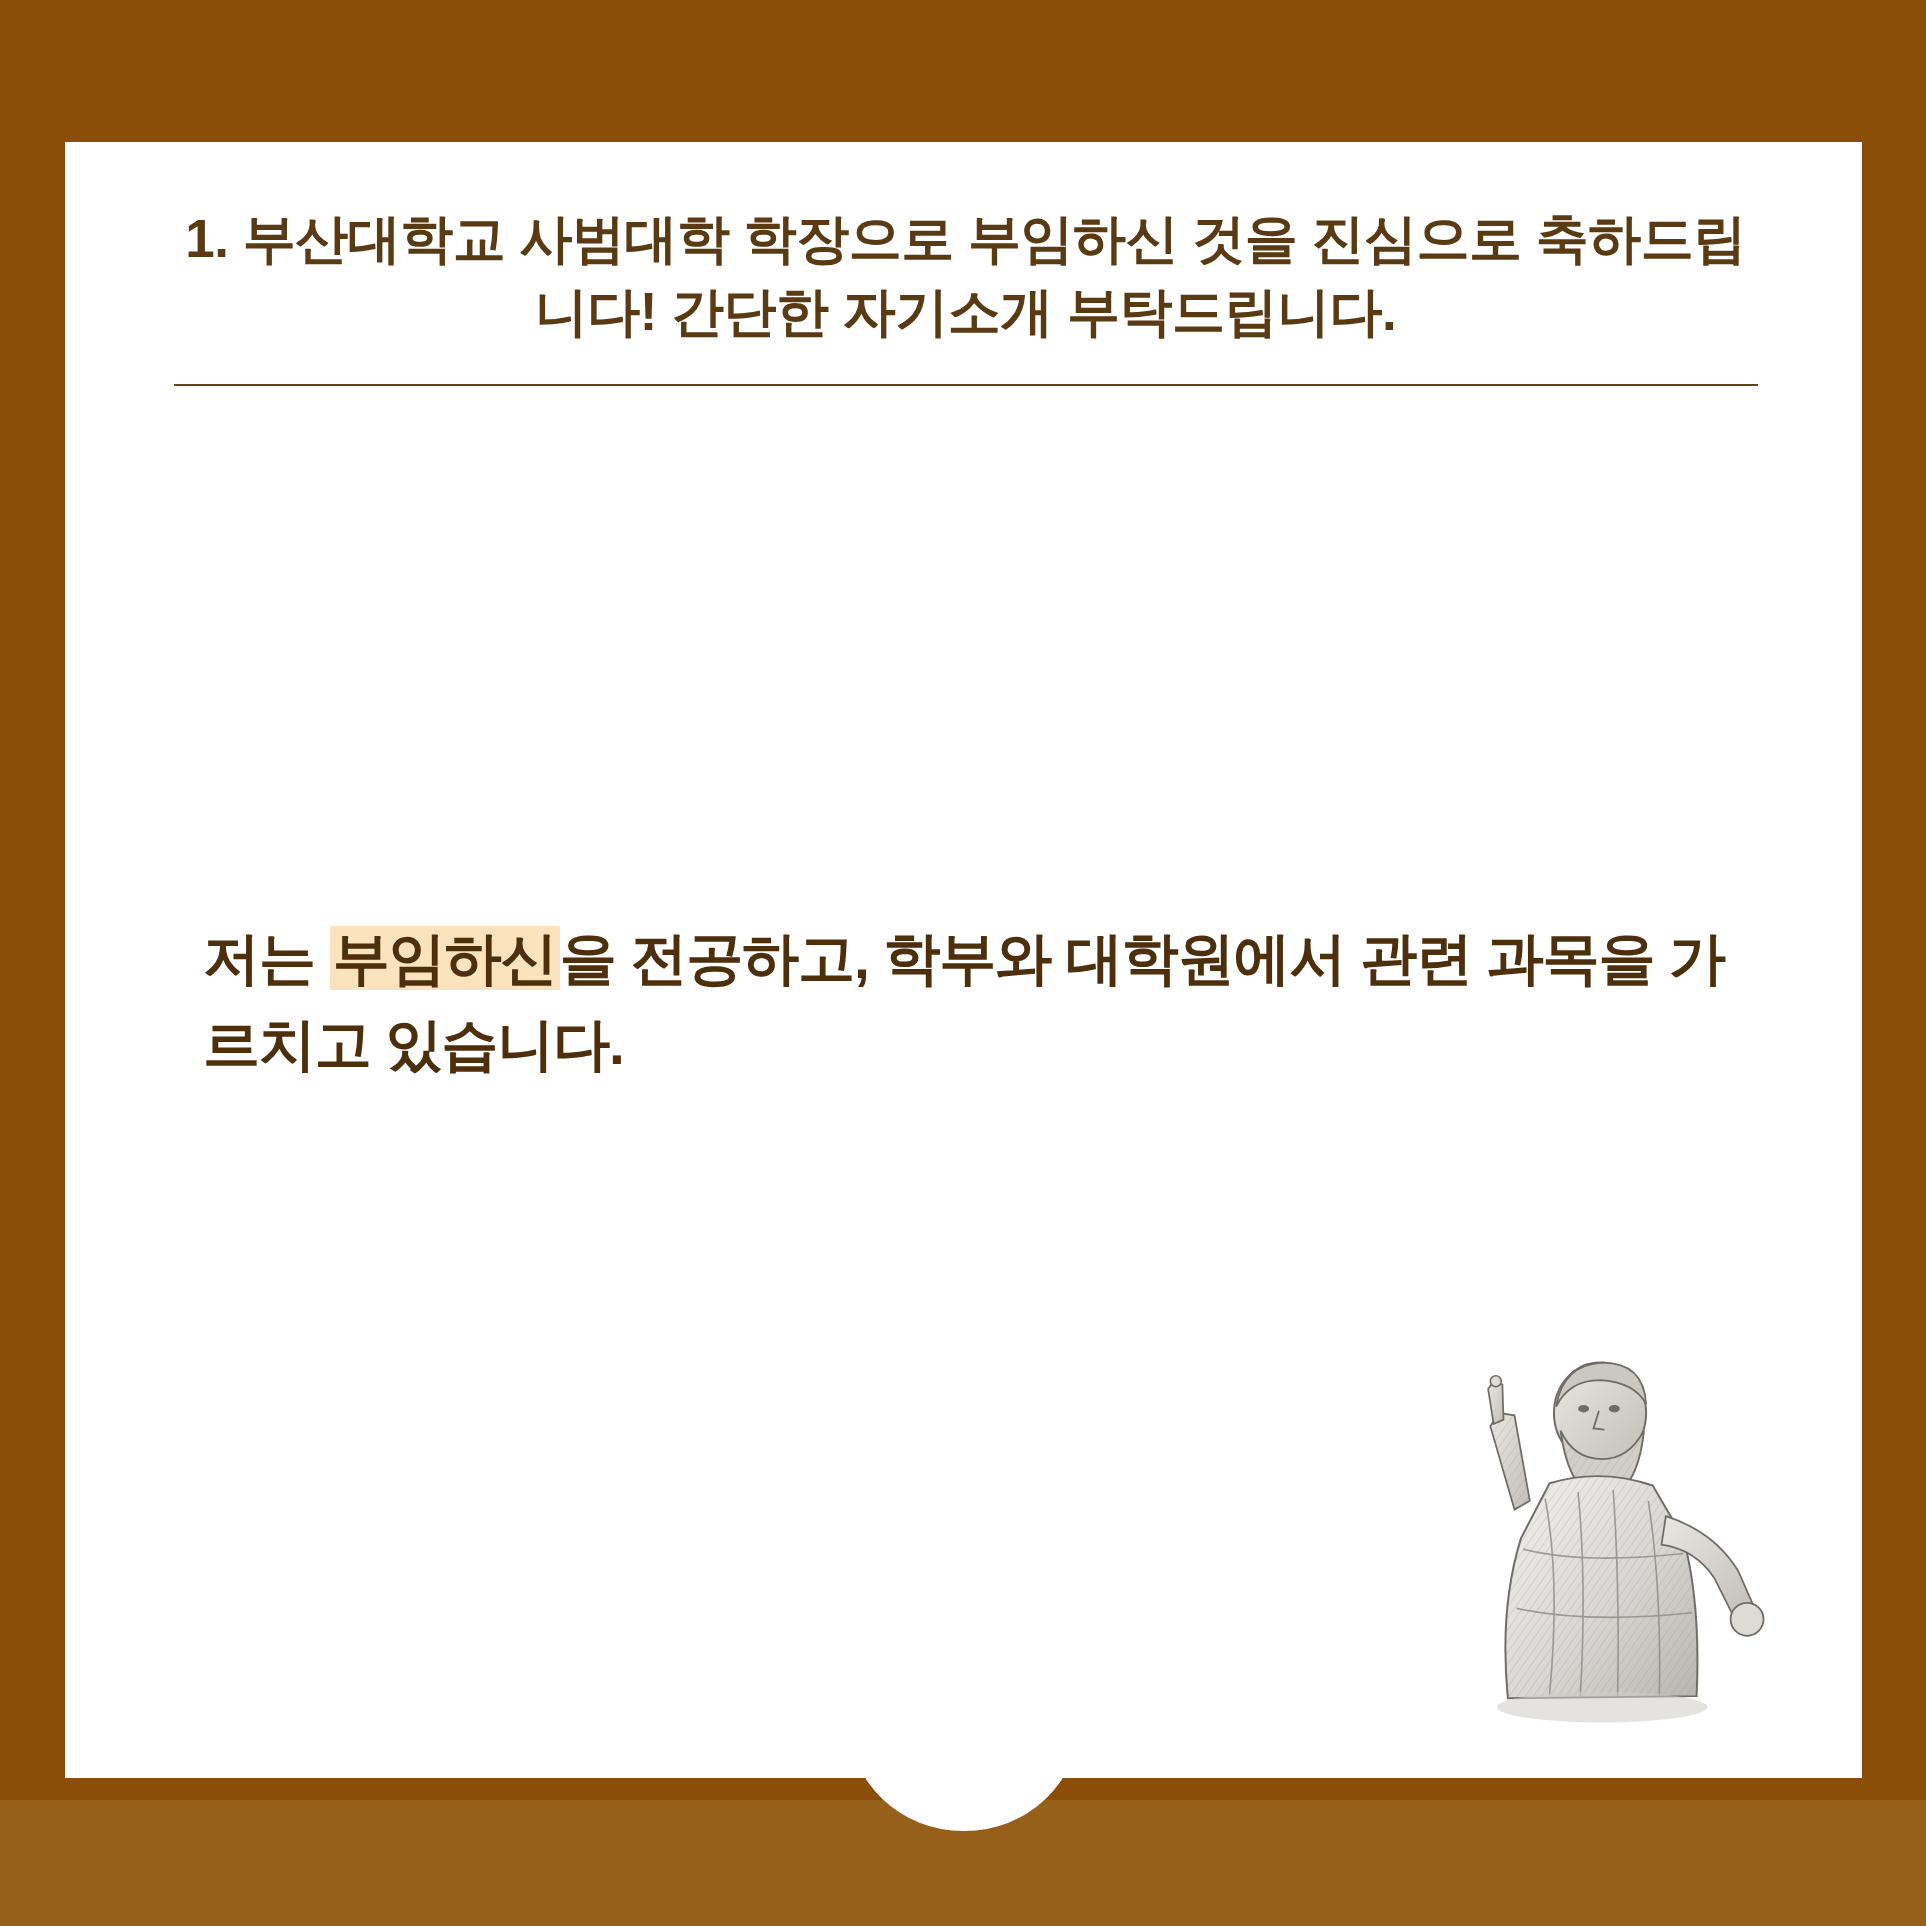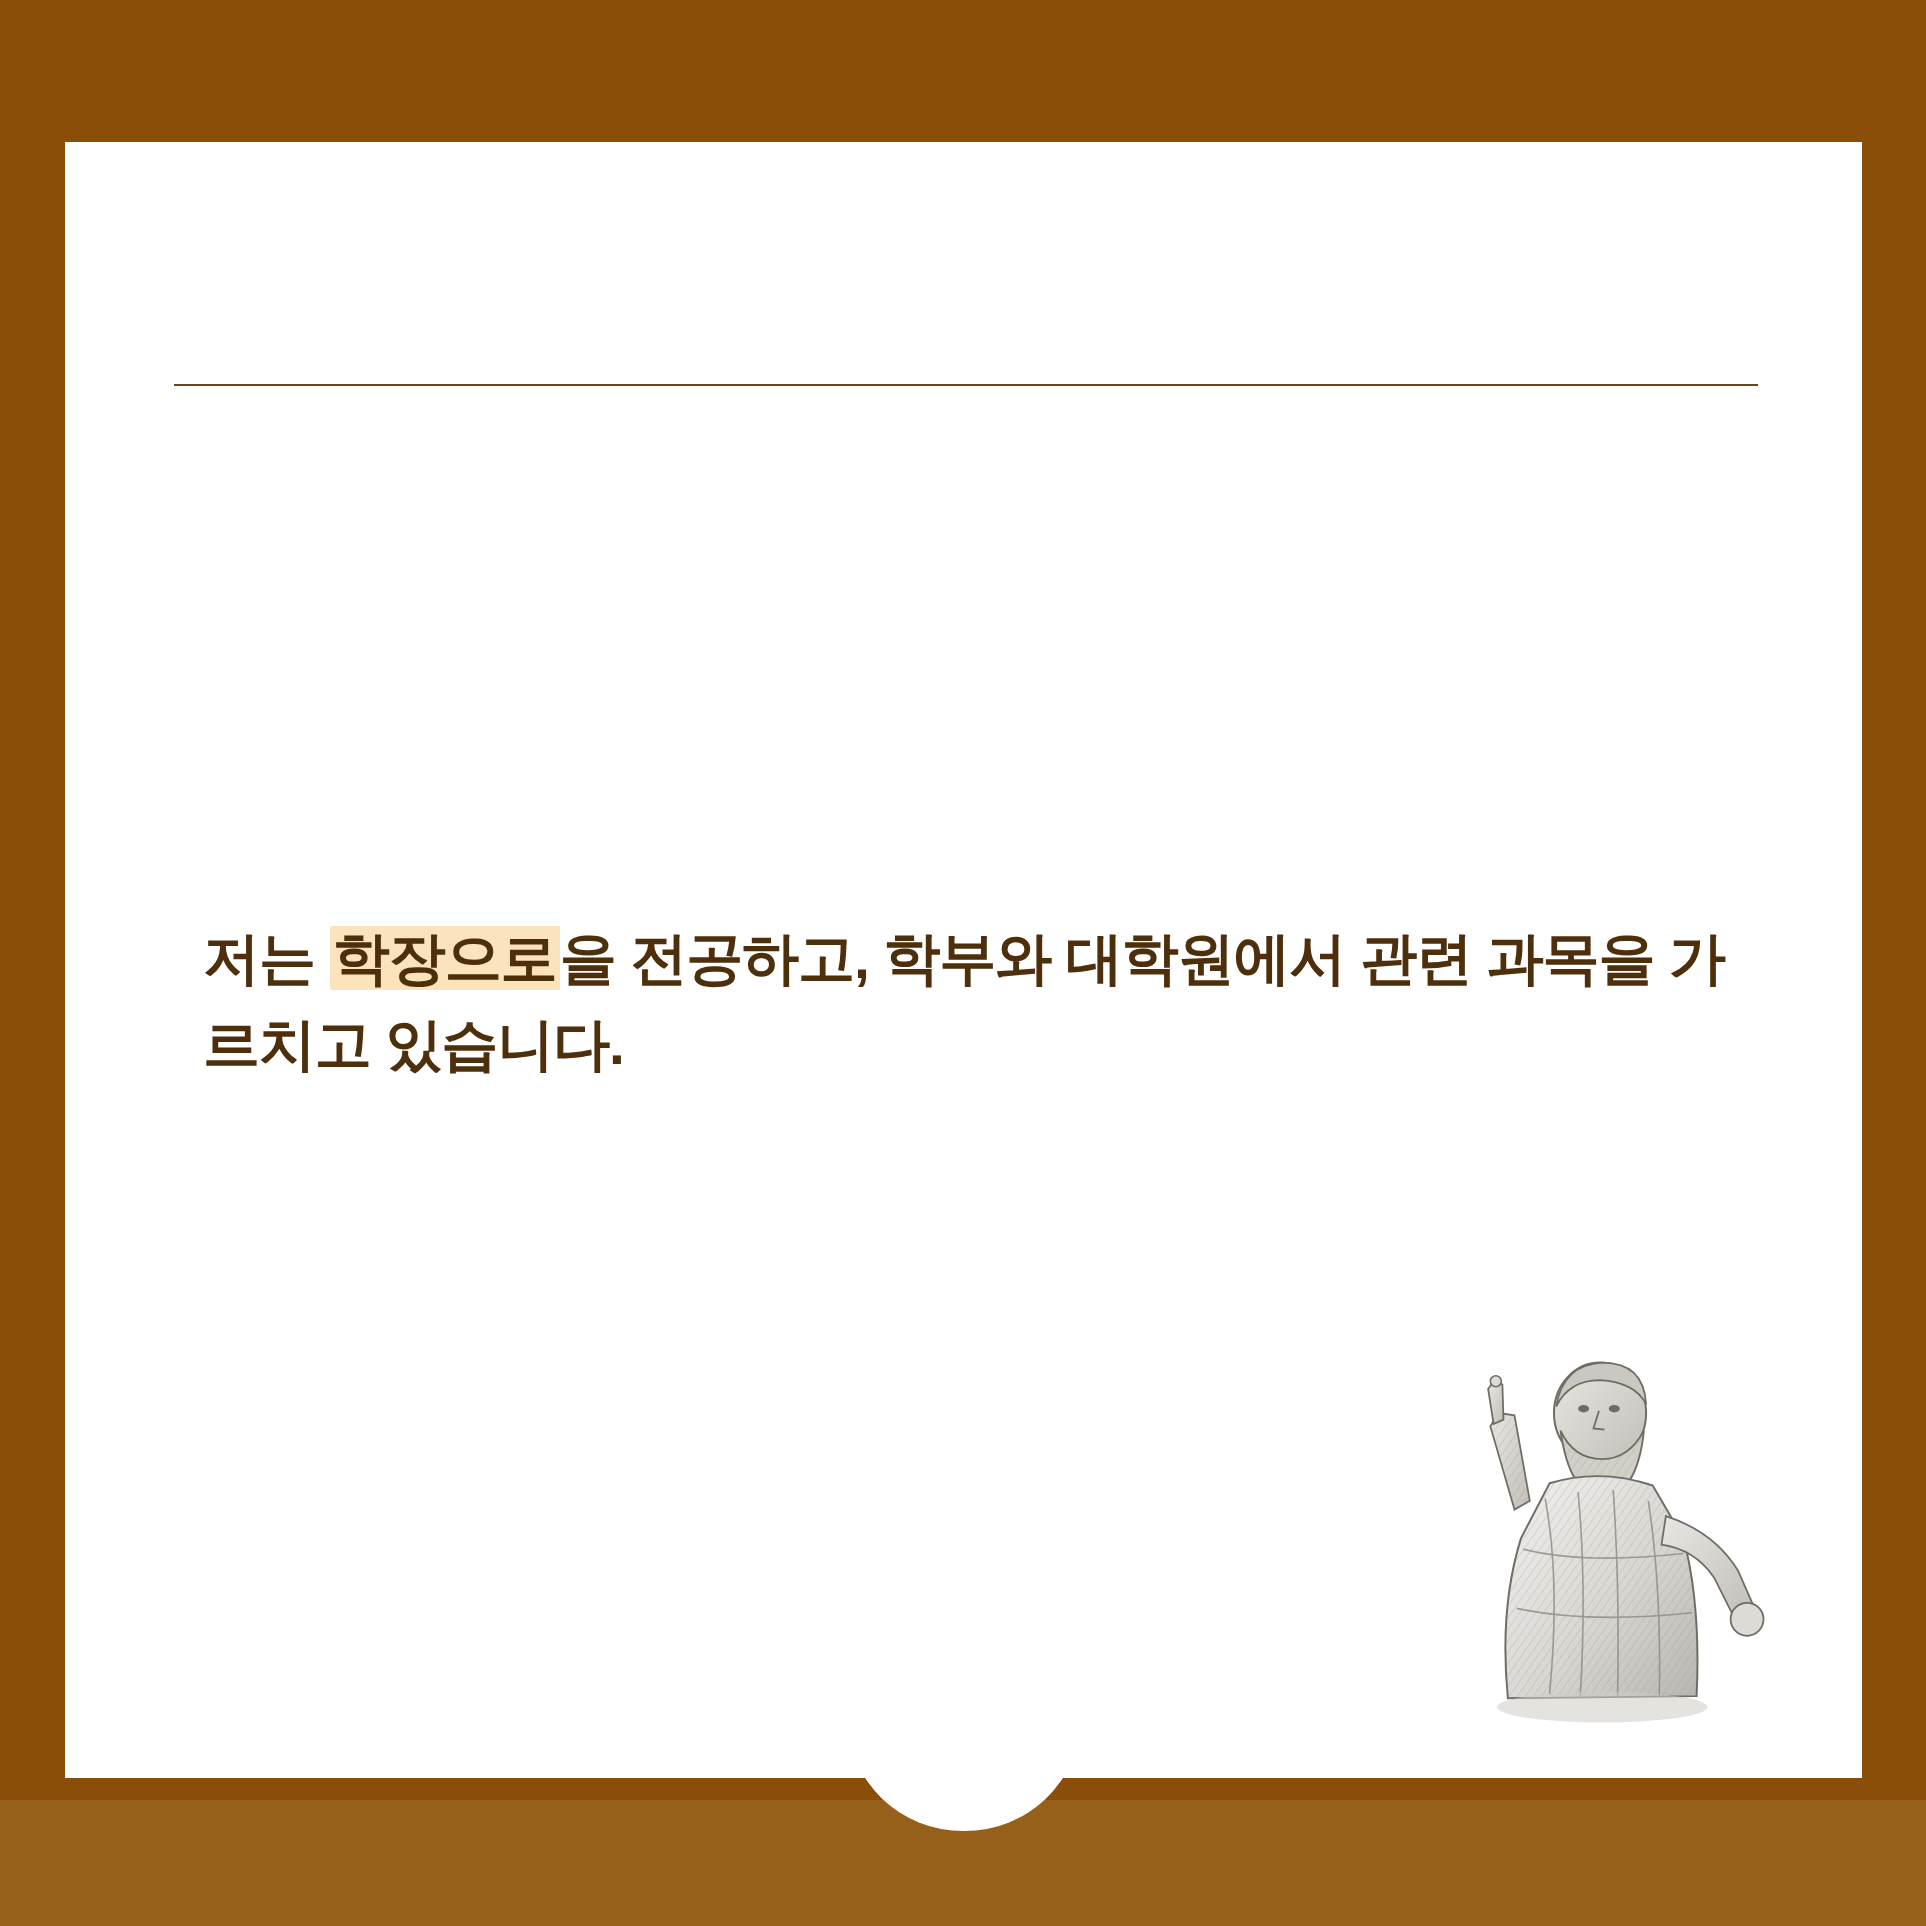--- a/index.html
+++ b/index.html
@@ -113,28 +113,29 @@
 </style>
 </head>
 <body>
 
 <div class="poster">
 
   <div class="bottom-band"></div>
 
   <div class="sheet">
 
+    <div class="question">1. 부산대학교 사범대학 학장으로 부임하신 것을 진심으로 축하드립니다! 간단한 자기소개 부탁드립니다.</div>
 
     <div class="divider"></div>
 
     <div class="body-text">
 
       <p class="para">
         <br>
-        <span>저는 </span><span class="hl">학장으로</span><span>을 전공하고, 학부와 대학원에서 관련 과목을 가르치고 있습니다.</span>
+        <span>저는 </span><span class="hl">부임하신</span><span>을 전공하고, 학부와 대학원에서 관련 과목을 가르치고 있습니다.</span>
       </p>
 
 
     </div>
 
     <div class="statue">
       <svg viewBox="0 0 350 380" xmlns="http://www.w3.org/2000/svg" aria-hidden="true">
         <defs>
           <linearGradient id="robeG" x1="0" y1="0" x2="1" y2="1">
             <stop offset="0%" stop-color="#f2f1ef"></stop>

